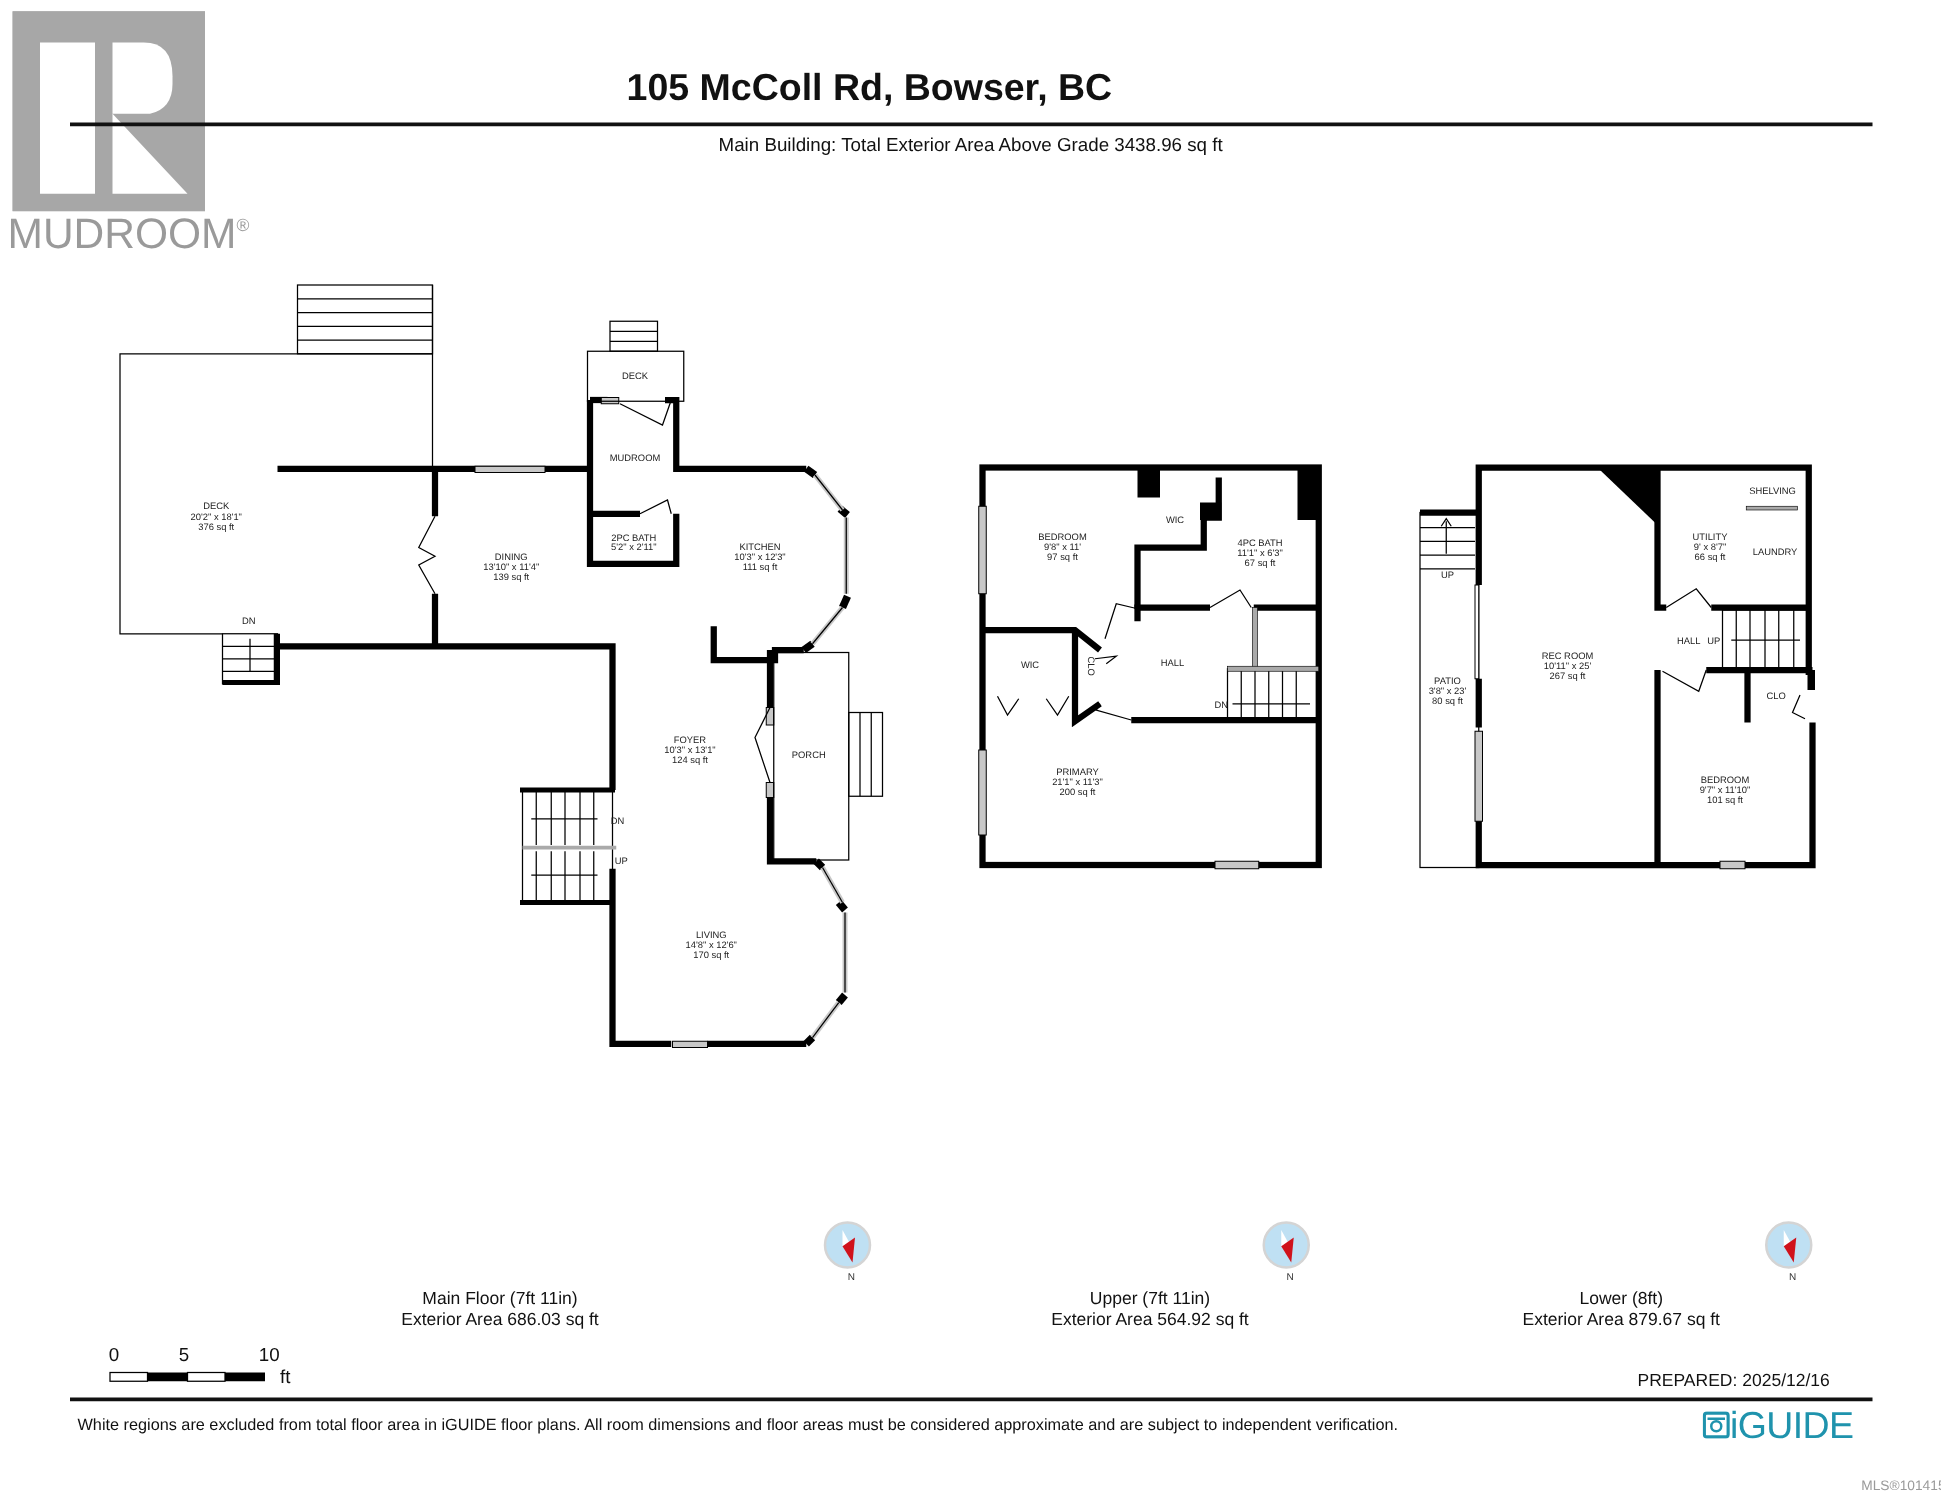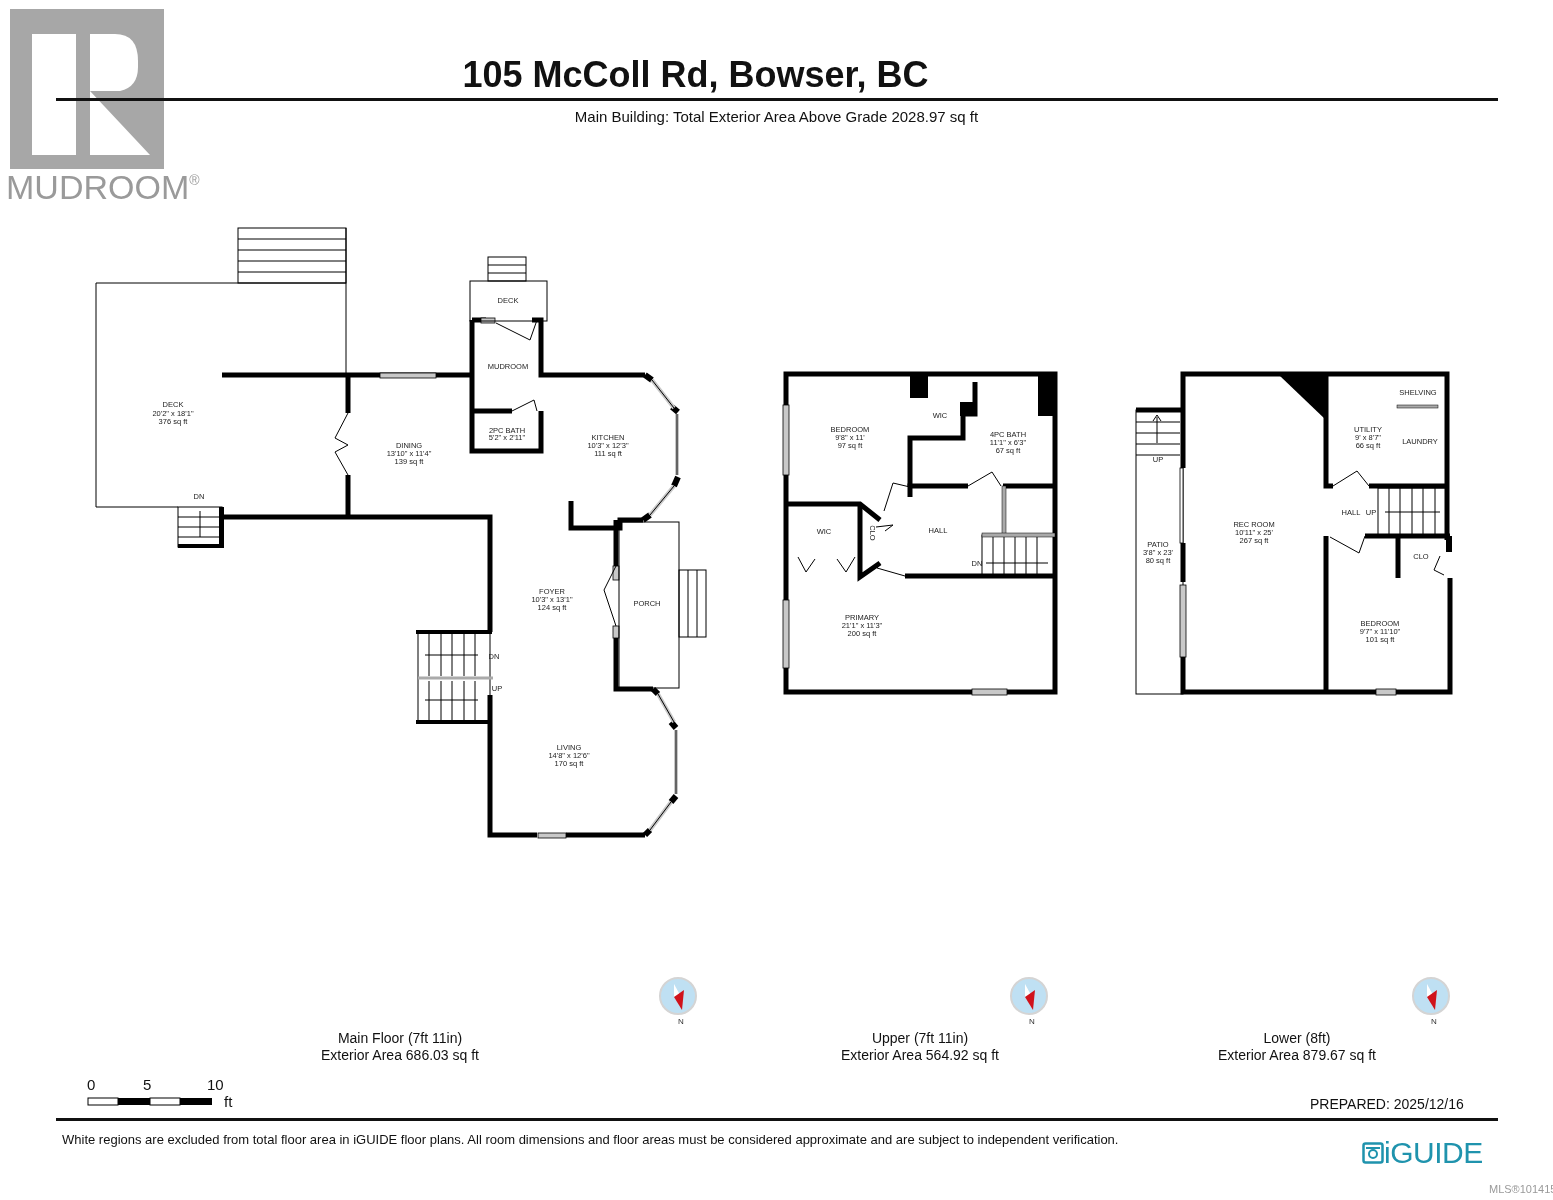--- a/index.html
+++ b/index.html
@@ -1,50 +1,50 @@
 <!DOCTYPE html>
 <html><head>
 <meta charset="utf-8">
 <style>
   html, body { margin:0; padding:0; background:#ffffff; }
   body { width:1553px; height:1200px; position:relative; overflow:hidden; font-family:"Liberation Sans", sans-serif; color:#111; }
   .abs { position:absolute; }
   .logo-box { left:10px; top:9px; width:154px; width:154px; height:160px; background:#a7a7a7; }
   .logo-text { left:6px; top:168px; font-size:34px; color:#9a9a9a; letter-spacing:0px; font-family:"Liberation Sans", sans-serif; }
   .logo-text sup { font-size:14px; vertical-align:top; position:relative; top:4px; }
-  .title { left:0; width:1391px; top:54px; text-align:center; font-size:36px; font-weight:bold; }
+  .title { left:0; width:1391px; top:54px; text-align:center; font-size:30px; font-weight:bold; }
   .title span { position:relative; left:0px; }
   .hr { background:#111; }
   .subtitle { left:0; width:1553px; top:108px; text-align:center; font-size:15px; }
   svg.plan { position:absolute; left:0; top:0; }
   .rl { font-family:"Liberation Sans", sans-serif; font-size:7.5px; fill:#222; text-anchor:middle; }
   .floor-label { position:absolute; text-align:center; font-size:14px; line-height:17px; }
   .floor-label b { font-weight:normal; }
   .scale-nums { position:absolute; font-size:15px; }
   .prepared { left:1310px; top:1096px; font-size:14px; }
   .disclaimer { left:62px; top:1132px; font-size:13px; }
-  .iguide { left:1362px; top:1124px; font-size:30px; color:#1f93ad; letter-spacing:-0.5px;margin-top:12px; }
+  .iguide { left:1362px; top:1124px; font-size:30px; color:#1f93ad; letter-spacing:-0.5px; }
   .mls { left:1489px; top:1183px; font-size:11px; color:#9a9a9a; }
 </style>
 </head>
 <body>
 
 <div class="abs logo-box">
   <svg width="154" height="160" viewBox="0 0 154 160">
     <rect x="0" y="0" width="154" height="160" fill="#a7a7a7"></rect>
     <rect x="22" y="25" width="44" height="121" fill="#fff"></rect>
     <path d="M80 25 H105 Q128 25 128 52 V58 Q128 78 110 82 L80 82 Z" fill="#fff"></path>
     <path d="M80 82 L140 146 H80 Z" fill="#fff"></path>
   </svg>
 </div>
 <div class="abs logo-text"><span>MUDROOM</span><sup>®</sup></div>
 
 <div class="abs title"><span>105 McColl Rd, Bowser, BC</span></div>
 <div class="abs hr" style="left:56px; top:98px; width:1442px; height:3px;"></div>
-<div class="abs subtitle">Main Building: Total Exterior Area Above Grade 2028.97 sq ft</div>
+<div class="abs subtitle">Main Building: Total Exterior Area Above Grade 3438.96 sq ft</div>
 
 <svg class="plan" width="1553" height="1200" viewBox="0 0 1553 1200">
 
   <g>
 
     <g fill="none" stroke="#000" stroke-width="1">
       <rect x="238" y="228" width="108" height="55"></rect>
       <line x1="238" y1="239" x2="346" y2="239"></line>
         <line x1="238" y1="250" x2="346" y2="250"></line>
       <line x1="238" y1="261" x2="346" y2="261"></line>

